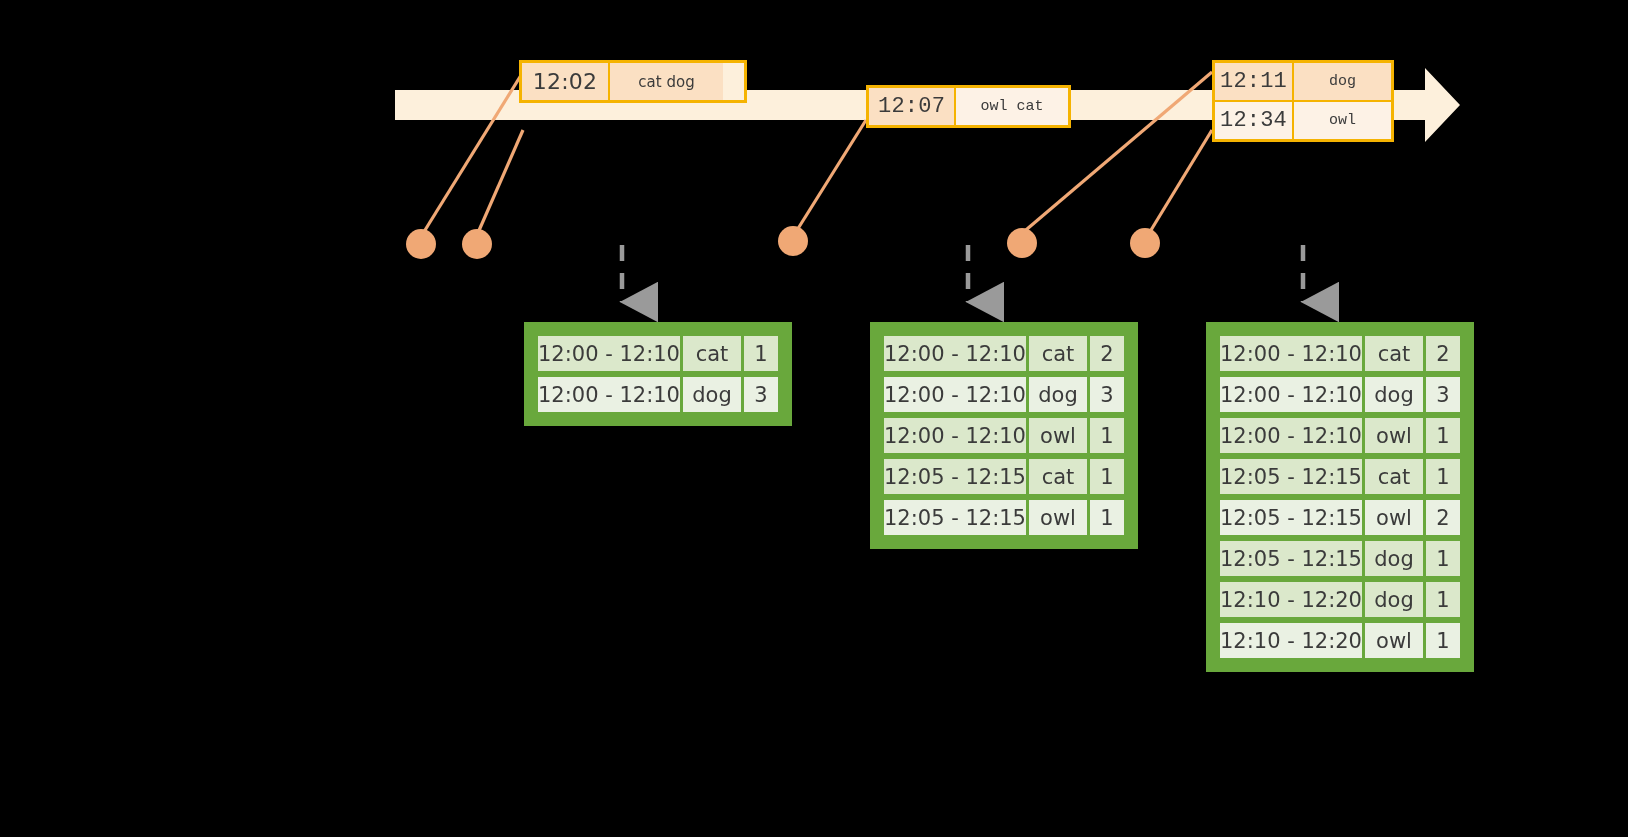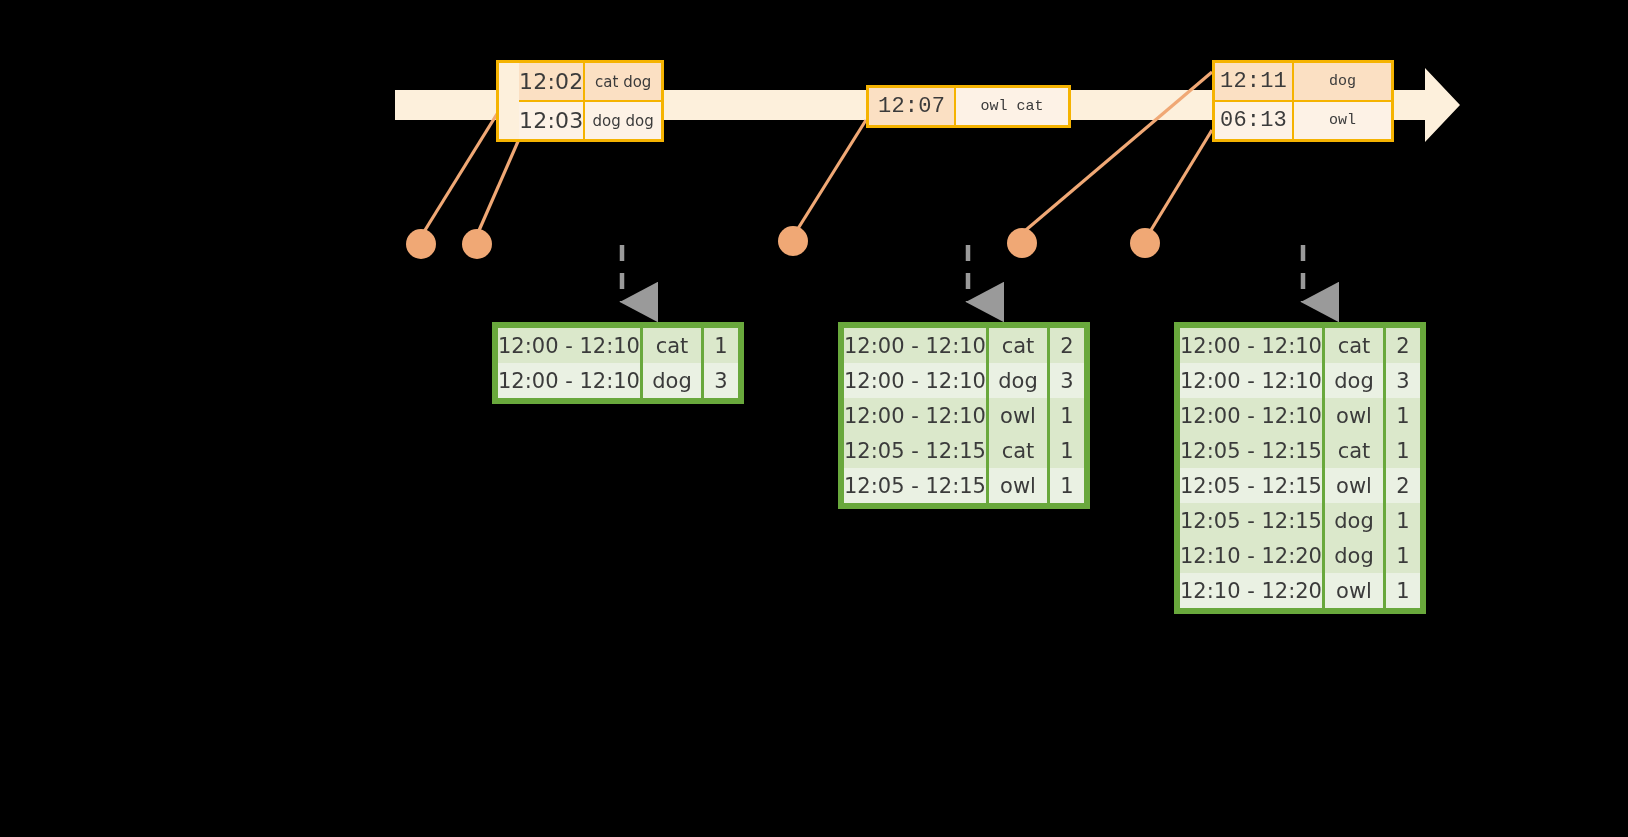--- a/index.html
+++ b/index.html
@@ -62,24 +62,25 @@
   }
   .shade-a { background: #fbe0c3; }
   .shade-b { background: #fdf2e6; }
 
   
   .gtable {
     position: absolute;
     border: 3px solid #69a83c;
     box-sizing: border-box;
     background: #69a83c;
-    padding: 3px;
+    padding: 11px;
     display: flex;
     flex-direction: column;
-    gap: 0;
+    gap: 6px;
+    margin-left: 32px;
   }
   .grow {
     display: flex;
     gap: 3px;
     height: 35px;
   }
   .gcell {
     box-sizing: border-box;
     display: flex;
     align-items: center;
@@ -125,45 +126,41 @@
       <circle cx="1145" cy="243" r="15"></circle>
     </g>
 
     <g stroke="#9a9a9a" stroke-width="4.5" stroke-dasharray="16 12" fill="none">
       <line x1="622" y1="245" x2="622" y2="302" marker-end="url(#dashhead)"></line>
       <line x1="968" y1="245" x2="968" y2="302" marker-end="url(#dashhead)"></line>
       <line x1="1303" y1="245" x2="1303" y2="302" marker-end="url(#dashhead)"></line>
     </g>
   </svg>
 
-  <div class="evt-group" style="left:496px; top:60px; width:168px;padding-left:20px;">
+  <div class="evt-group" style="left:519px; top:60px; width:228px;">
     <div class="evt-row">
       <div class="evt-time shade-a" style="width:88px;height:37px;">12:02</div>
       <div class="evt-words shade-a" style="width:113px;height:37px;">cat dog</div>
     </div>
-    <div class="evt-row">
-      <div class="evt-time shade-b" style="width:88px;height:37px;">12:03</div>
-      <div class="evt-words shade-b" style="width:113px;height:37px;">dog dog</div>
-    </div>
   </div>
 
   <div class="evt-group" style="left:866px; top:85px; width:205px;font-family:Liberation Mono, monospace;">
     <div class="evt-row">
       <div class="evt-time shade-a" style="width:88px;height:37px;">12:07</div>
       <div class="evt-words shade-b" style="width:113px;height:37px;">owl cat</div>
     </div>
   </div>
 
   <div class="evt-group" style="left:1212px; top:60px; width:182px;font-family:Liberation Mono, monospace;">
     <div class="evt-row">
       <div class="evt-time shade-a" style="width:79px;height:37px;">12:11</div>
       <div class="evt-words shade-a" style="width:97px;height:37px;">dog</div>
     </div>
     <div class="evt-row">
-      <div class="evt-time shade-b" style="width:79px;height:37px;">06:13</div>
+      <div class="evt-time shade-b" style="width:79px;height:37px;">12:34</div>
       <div class="evt-words shade-b" style="width:97px;height:37px;">owl</div>
     </div>
   </div>
 
   <div class="gtable" id="t1" style="left:492px; top:322px;">
       <div class="grow">
         <div class="gcell window tone-dark">12:00 - 12:10</div>
         <div class="gcell word tone-dark">cat</div>
         <div class="gcell count tone-dark">1</div>
       </div>

